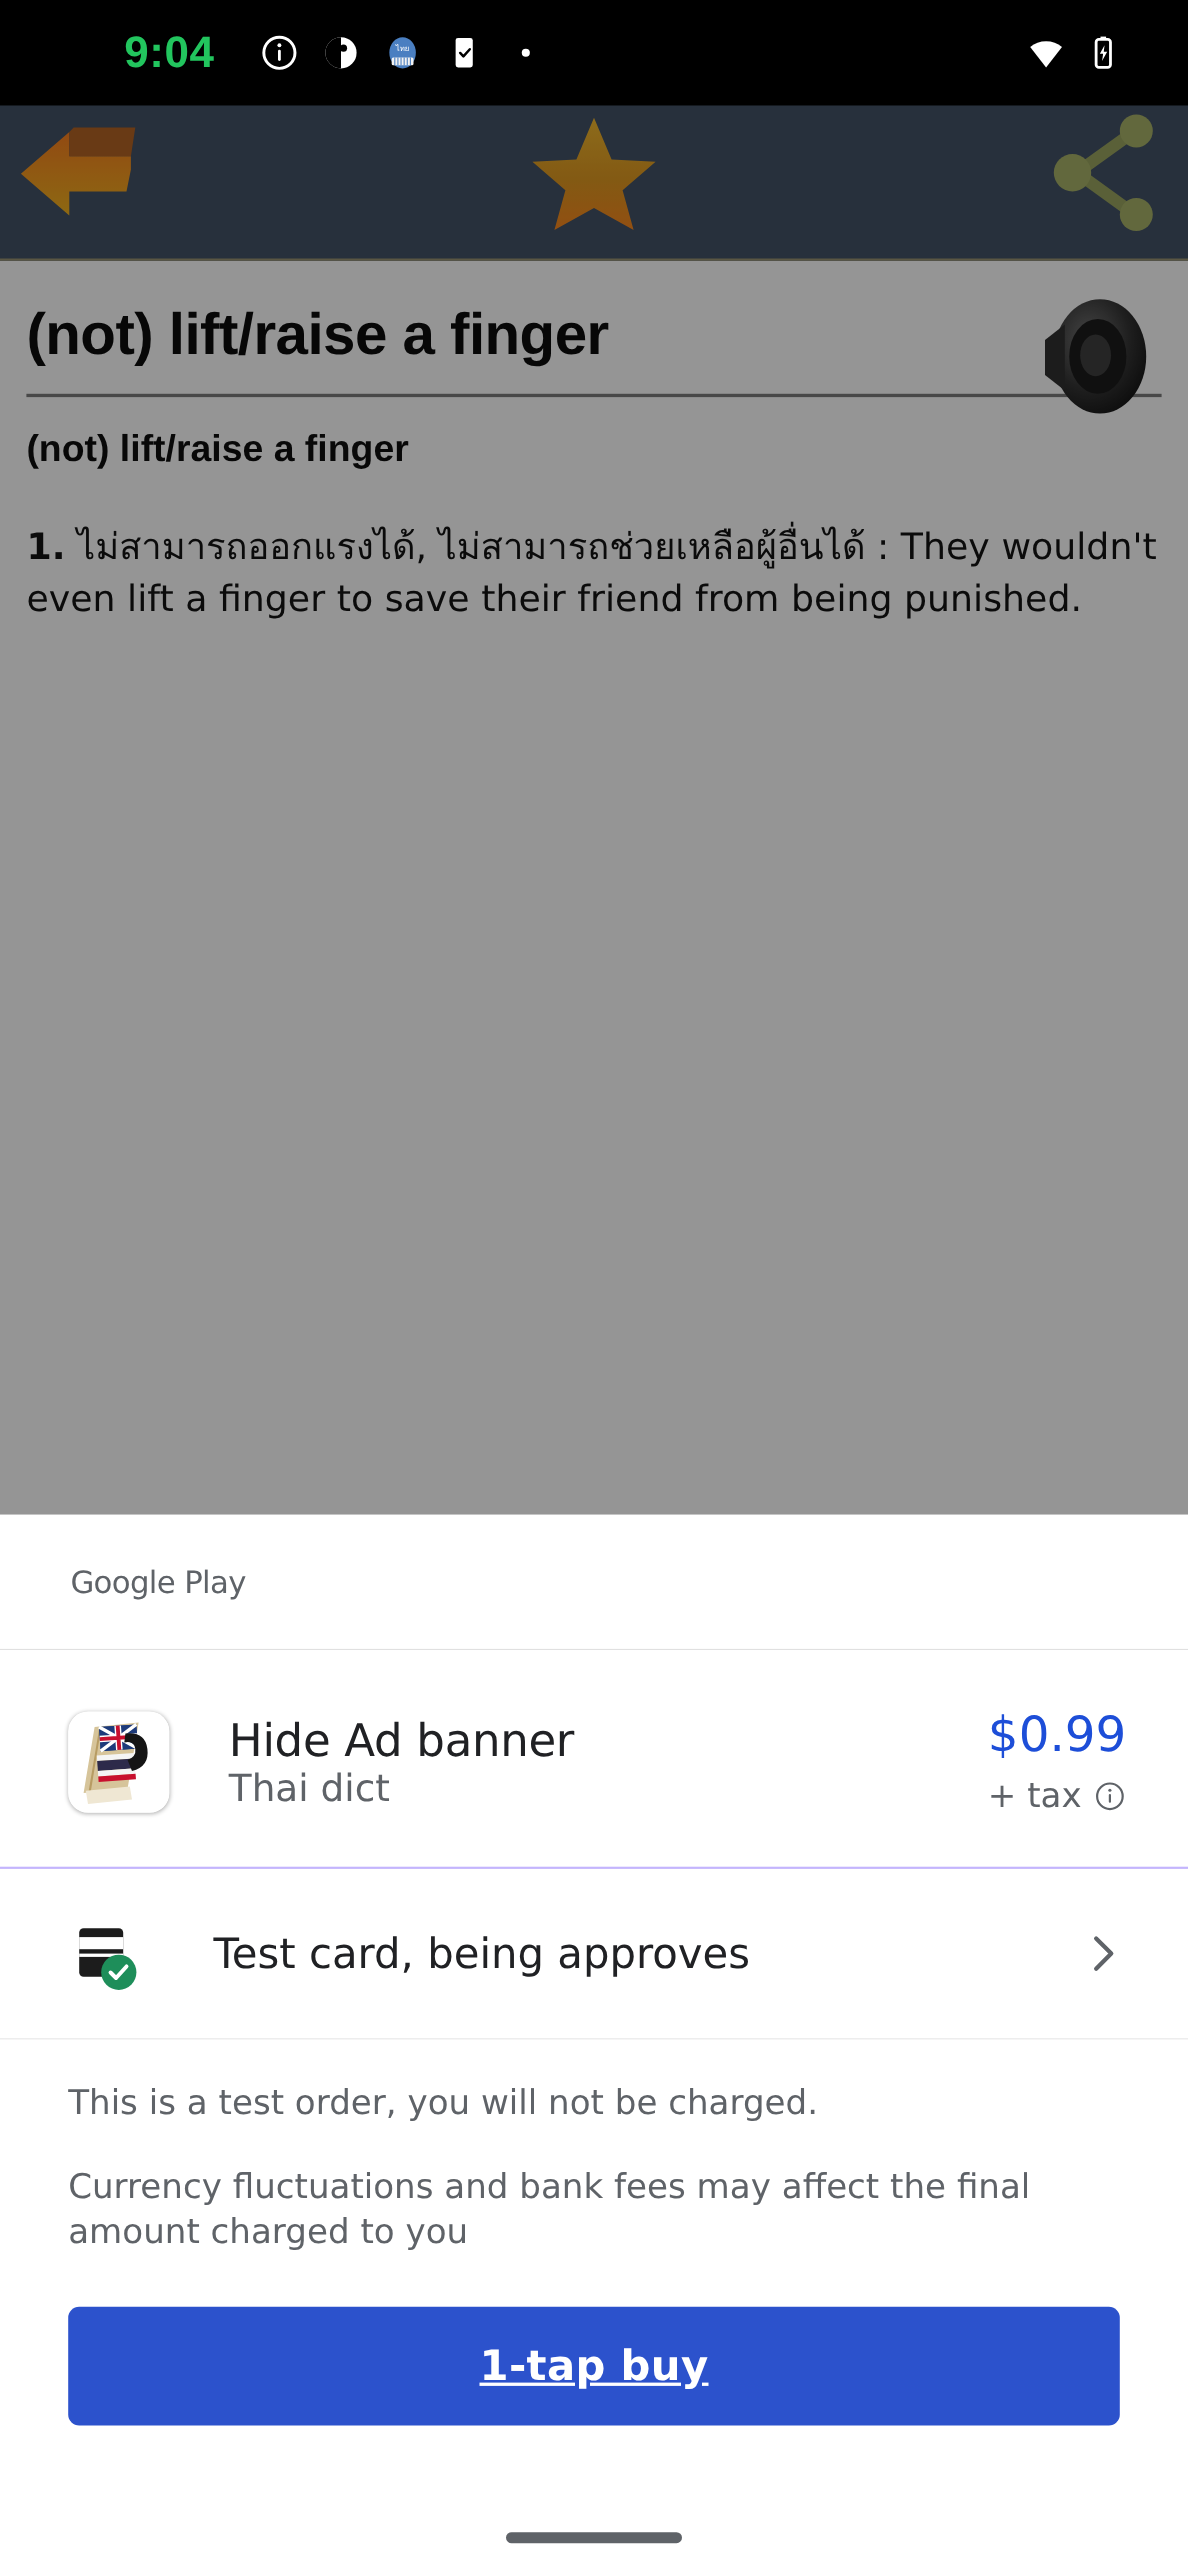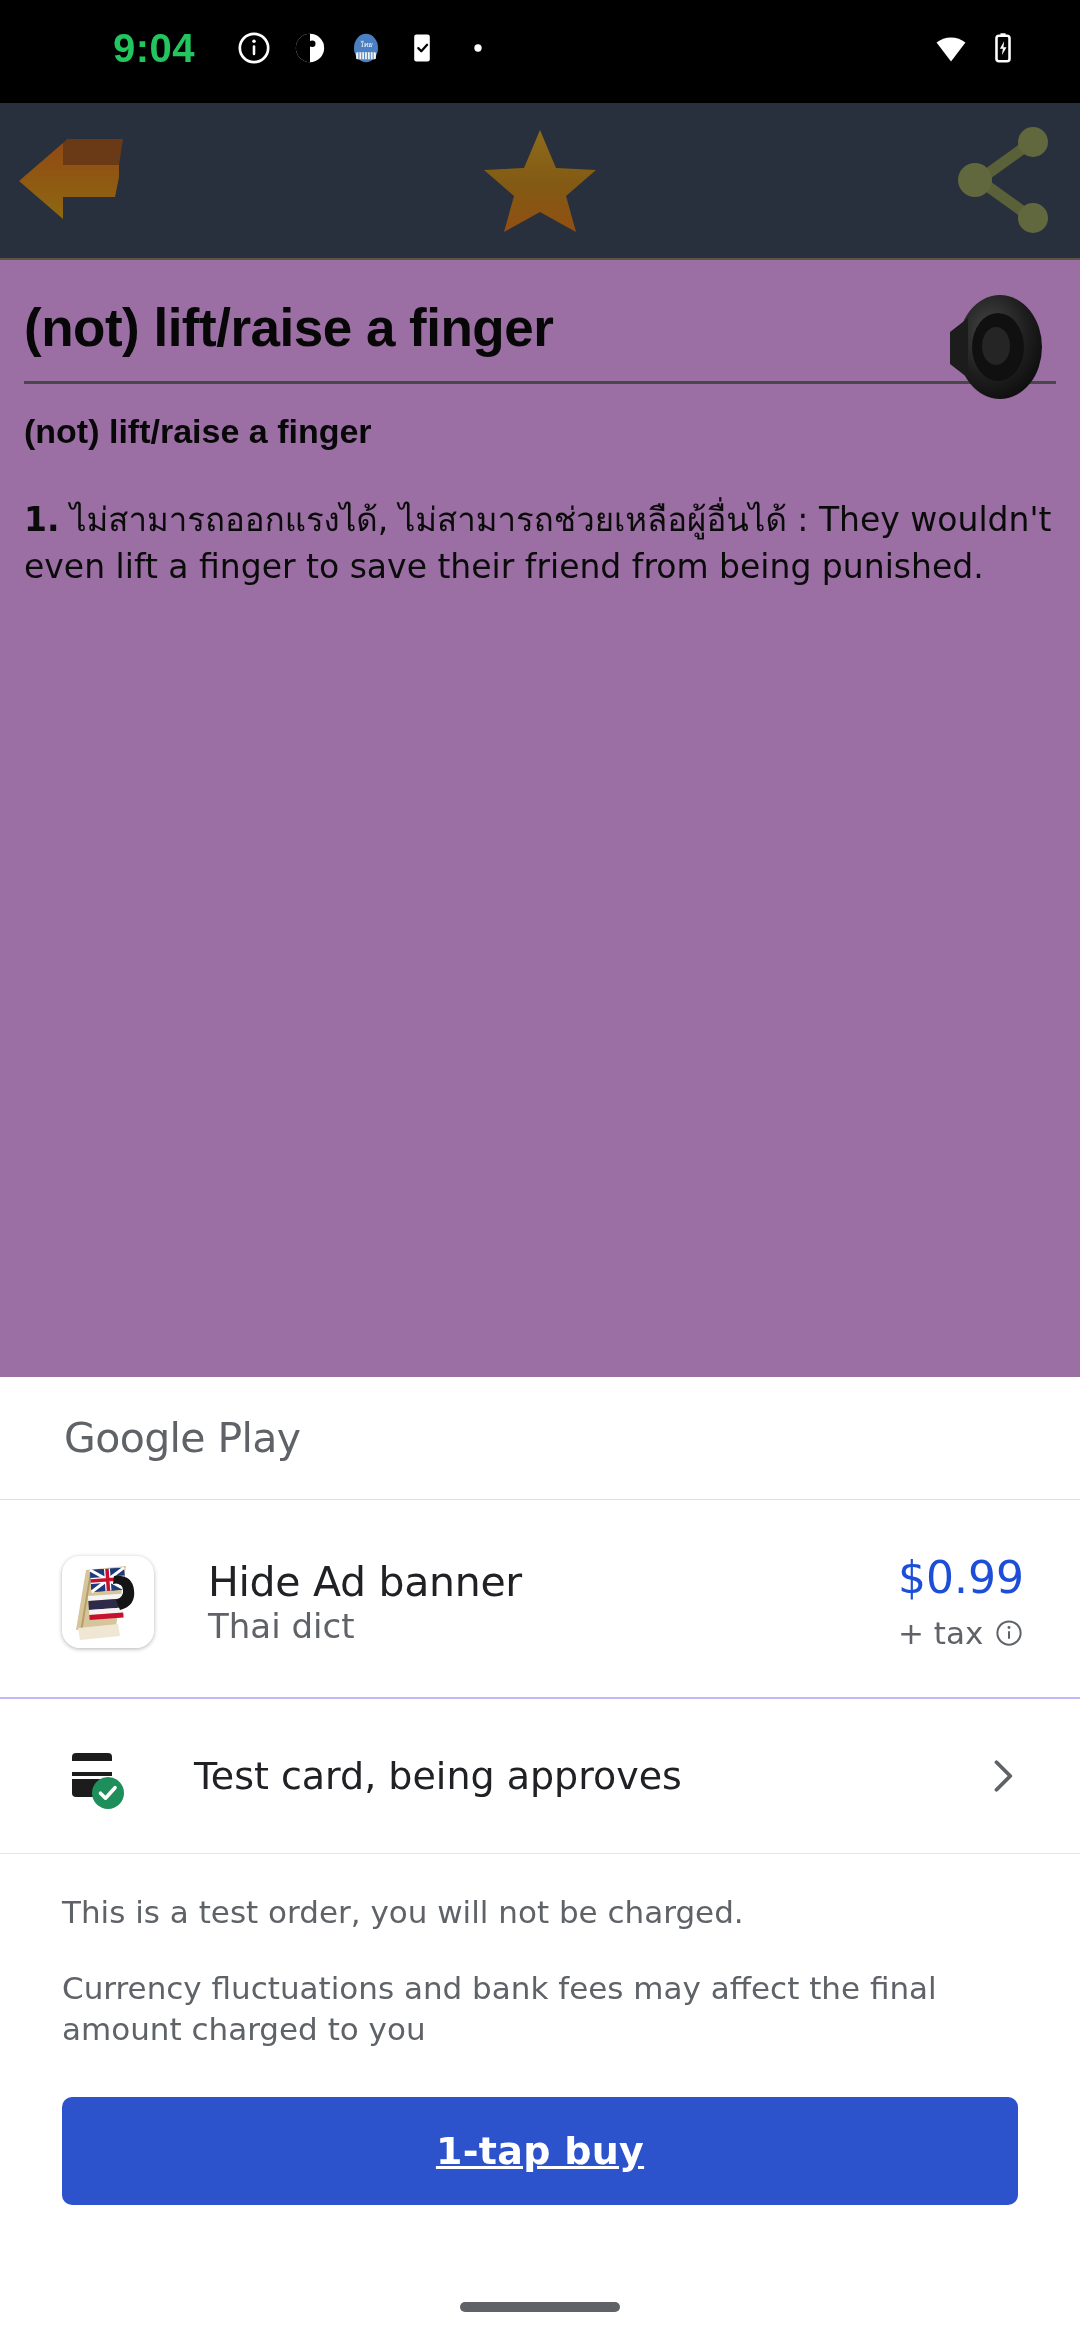--- a/index.html
+++ b/index.html
@@ -10,26 +10,26 @@
   }
   .screen { position:absolute; inset:0; width:1080px; height:2340px; overflow:hidden; }
 
   
   .statusbar{
     position:absolute; top:0; left:0; width:1080px; height:96px;
     background:#000; display:flex; align-items:center; z-index:40;
   }
   .sb-time{ color:#22c55e; font-size:40px; font-weight:700; margin-left:113px; letter-spacing:.5px;
             font-family:"Liberation Sans",sans-serif;}
-  .sb-icons{ display:flex; align-items:flex-end; gap:22px; margin-left:42px;font-style:italic; }
+  .sb-icons{ display:flex; align-items:flex-end; gap:22px; margin-left:42px; }
   .sb-right{ margin-left:auto; display:flex; align-items:center; gap:18px; margin-right:60px; }
   .ic{ width:34px; height:34px; display:block; }
 
   
-  .app{ position:absolute; top:103px; left:0; width:1080px; height:1633px; background:#f0abfc; }
+  .app{ position:absolute; top:80px; left:0; width:1080px; height:1633px; background:#e5e5e5; }
   .app-toolbar{
     position:absolute; top:0; left:0; width:1080px; height:157px;
     background:#3d4a5c; border-bottom:2px solid #8a8467;
     display:flex; align-items:center; justify-content:space-between;
   }
   .tb-btn{ width:150px; height:157px; display:flex; align-items:center; justify-content:center; }
   .tb-btn.center{ flex:1; }
 
   .app-body{ position:absolute; top:157px; left:0; width:1080px; height:1100px; padding:0 24px; }
   .entry-title{
@@ -60,21 +60,21 @@
   .sheet{
     position:absolute; left:0; bottom:0; width:1080px; height:963px;
     background:#ffffff; z-index:20;
     display:flex; flex-direction:column;
   }
   .sheet-head{
     height:123px; display:flex; align-items:center;
     border-bottom:1px solid #e0e0e0; padding-left:64px;
   }
   .gplay{
-    font-size:41px; color:#5f6368; letter-spacing:-.6px; font-weight:400;
+    font-size:28px; color:#5f6368; letter-spacing:-.6px; font-weight:400;
     font-family:"DejaVu Sans","Liberation Sans",sans-serif;
   }
 
   .product-row{
     display:flex; align-items:center; padding:52px 56px 46px 62px;
     border-bottom:2px solid #c4b5fd; min-height:180px;
   }
   .app-icon{
     width:92px; height:92px; border-radius:18px; background:#fff;
     box-shadow:0 1px 4px rgba(0,0,0,.3); flex:0 0 auto; overflow:hidden;

